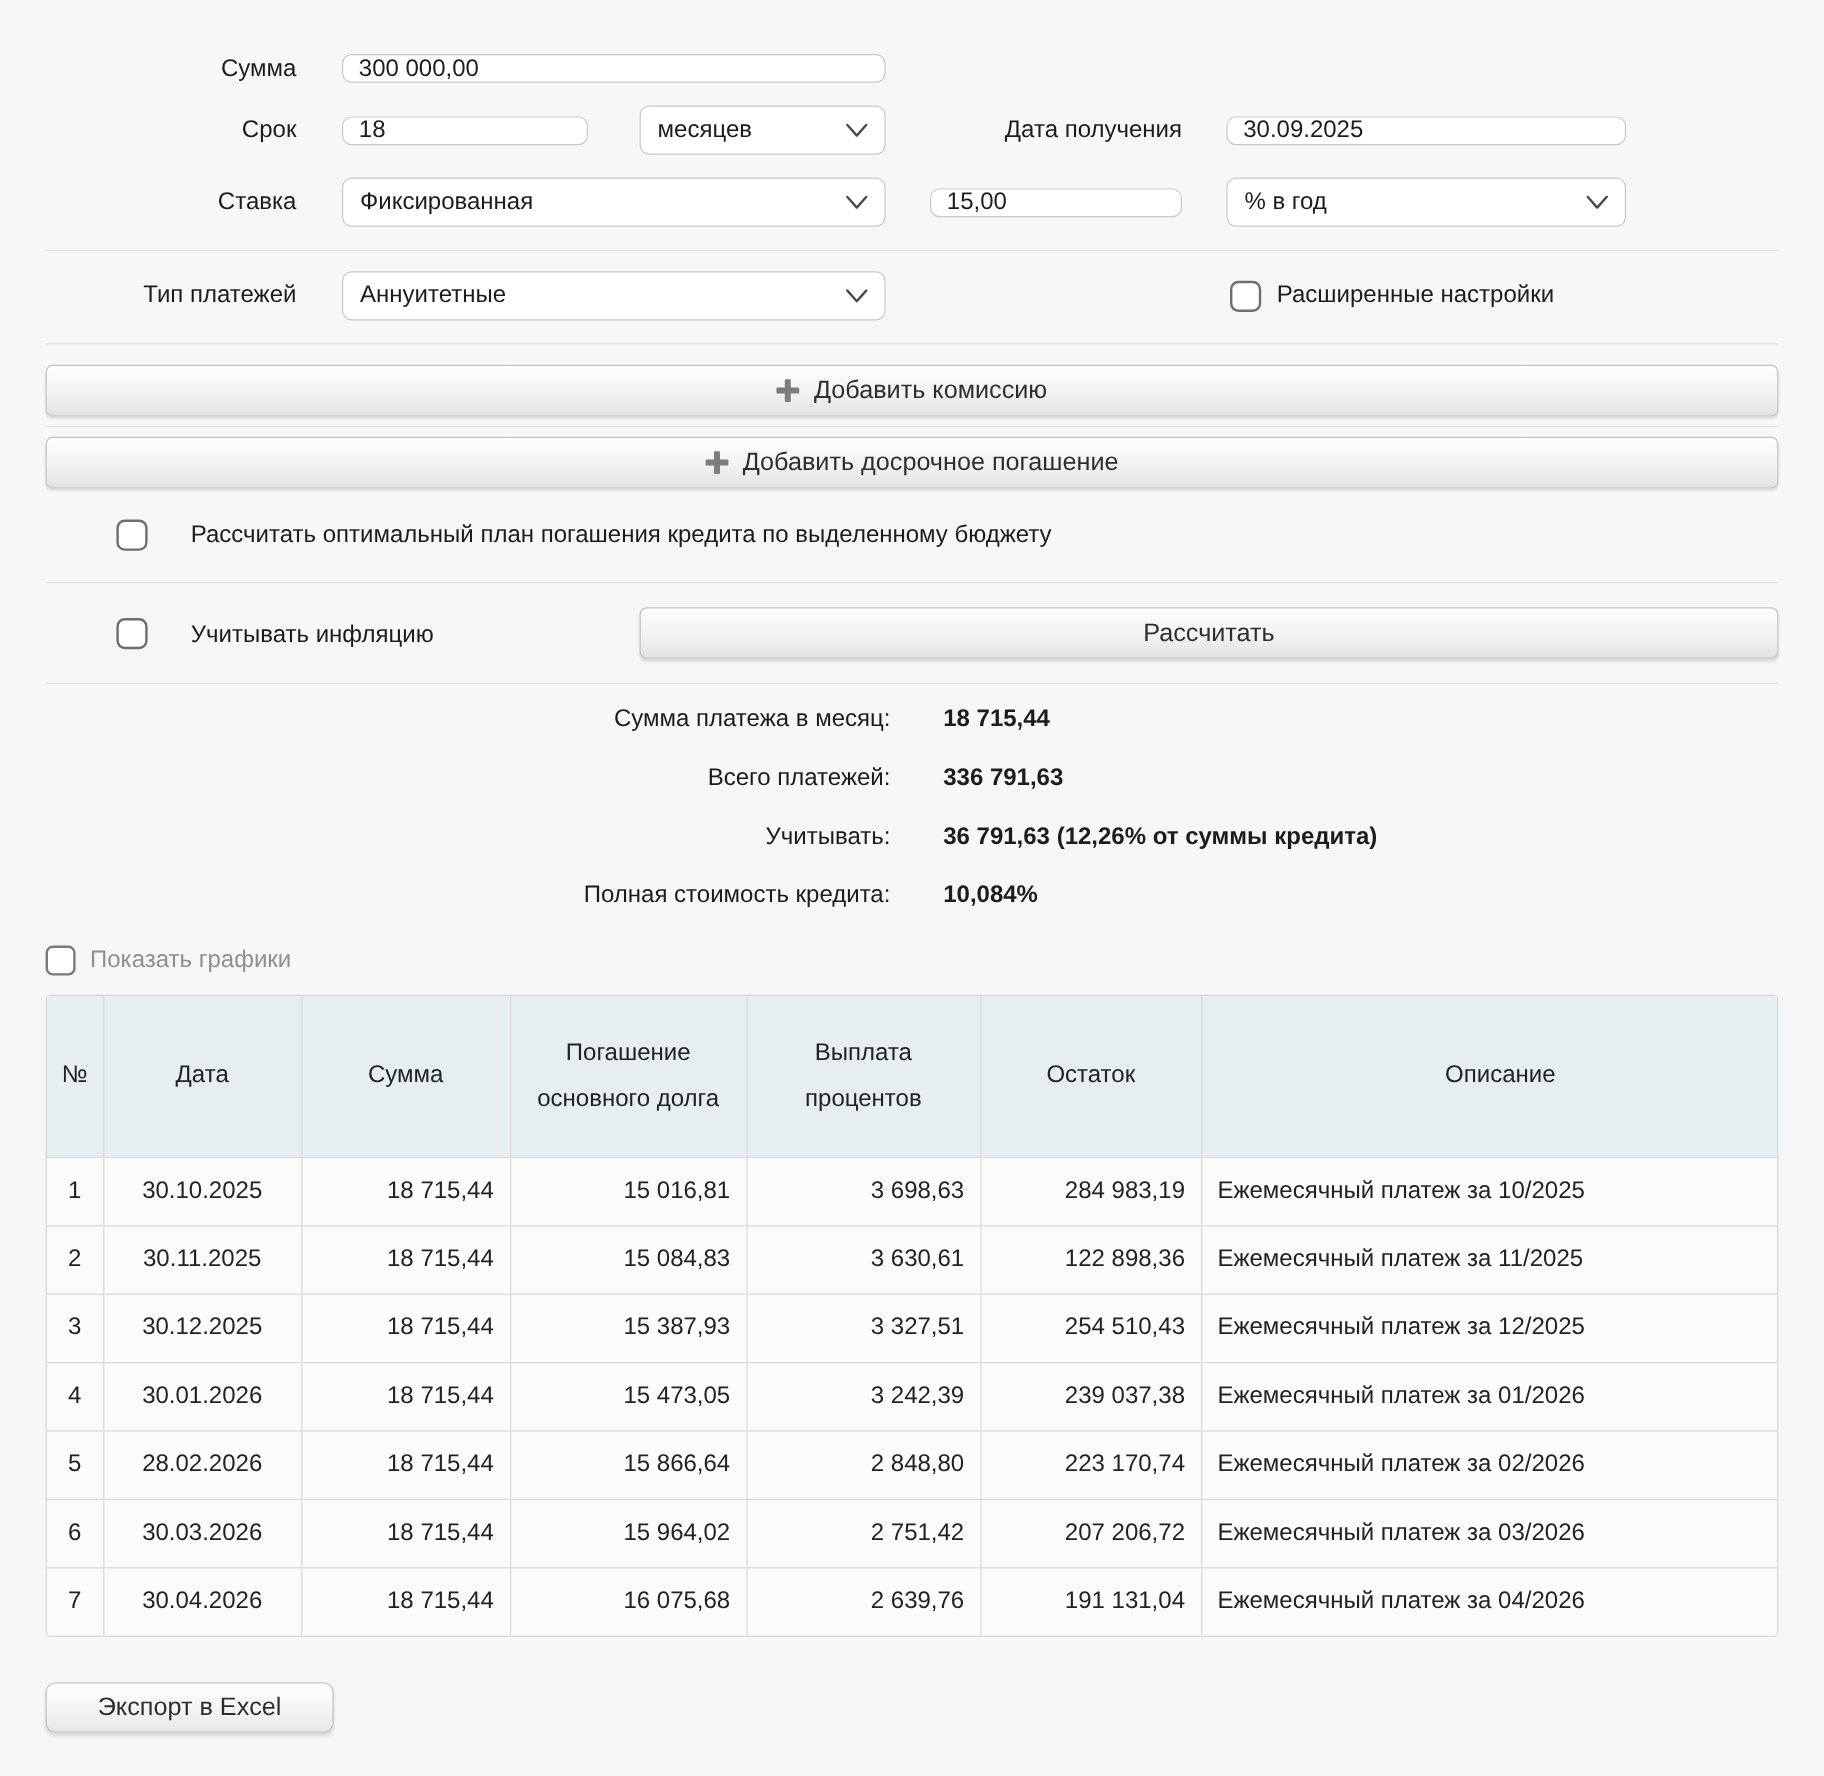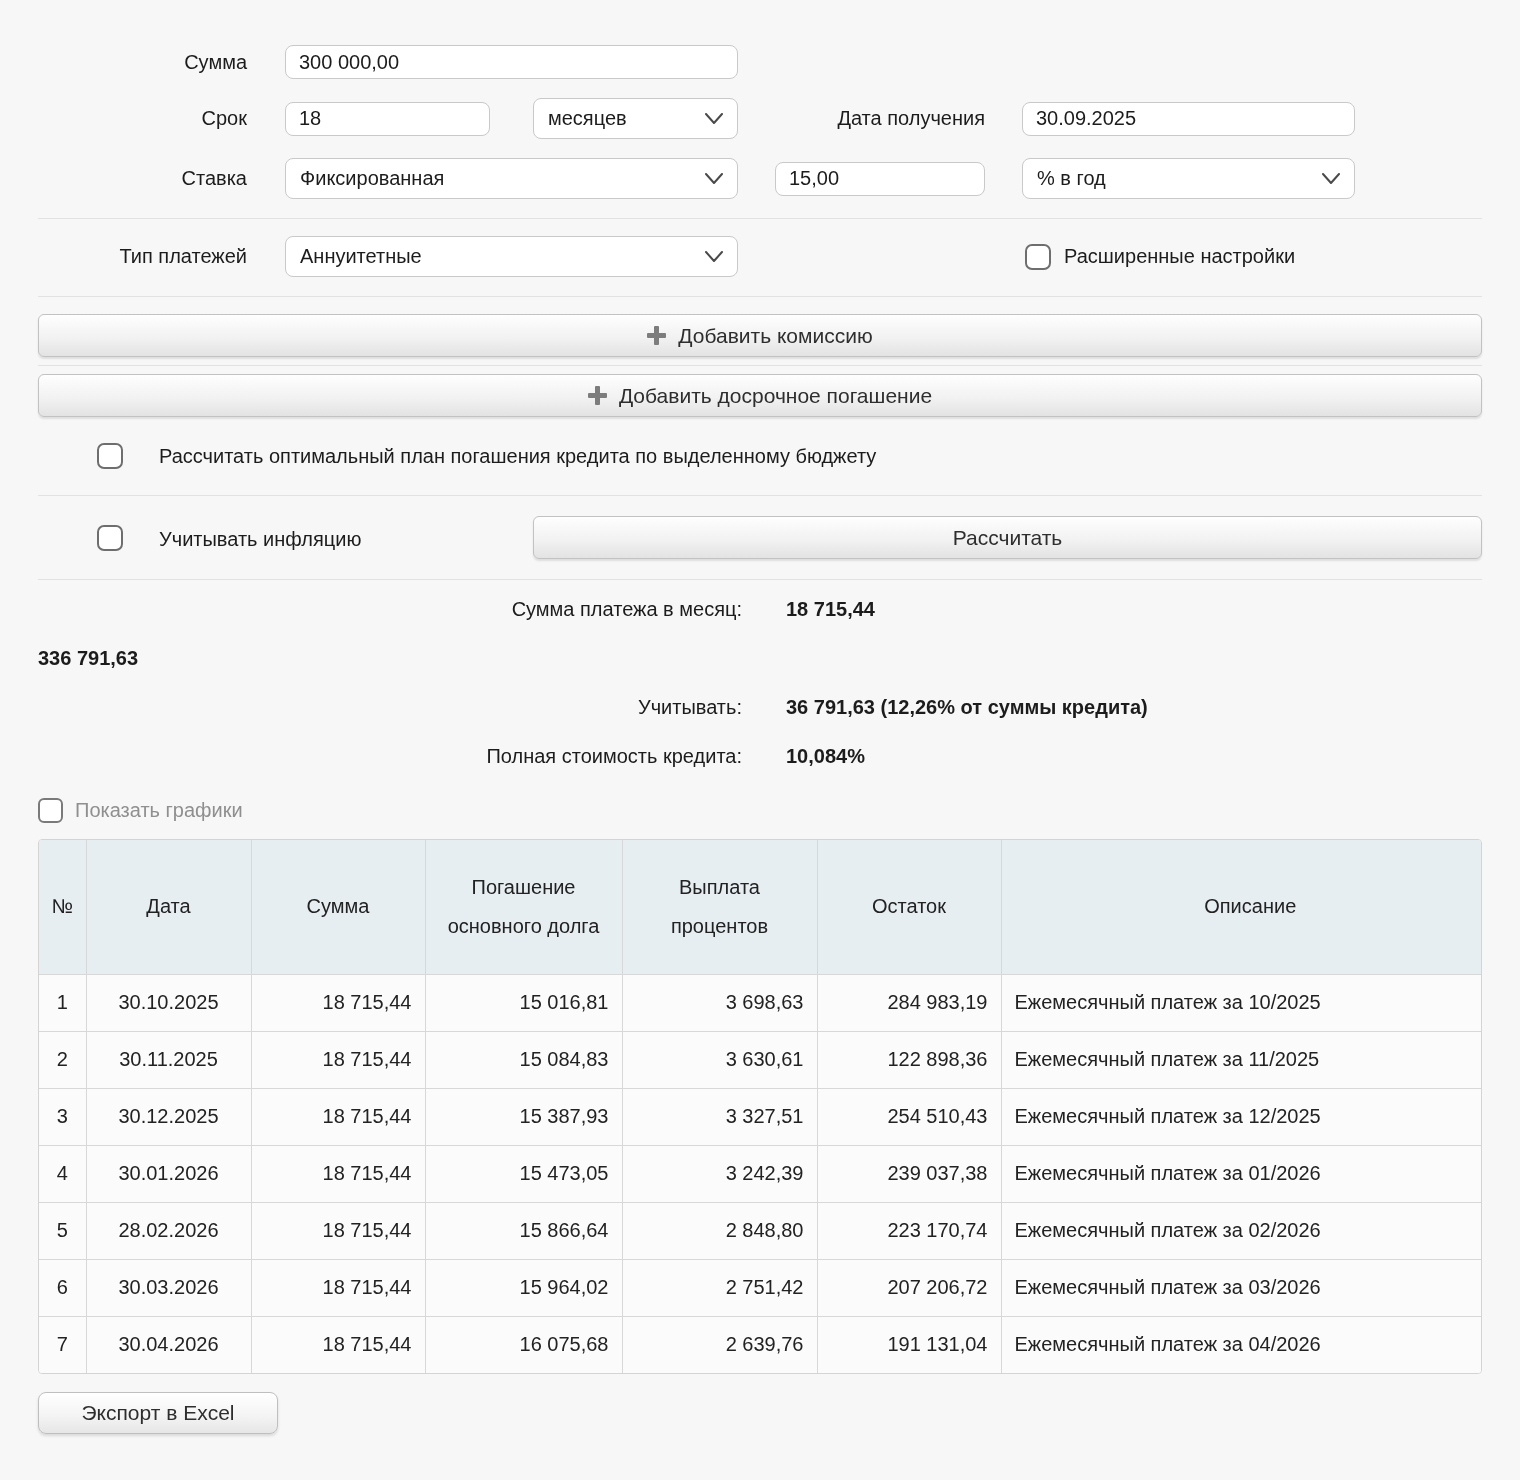--- a/index.html
+++ b/index.html
@@ -12,21 +12,21 @@
     overflow: hidden;
   }
   .container { width: 1444px; margin: 0 auto; padding-top: 45px; }
 
   
   .form-row { display: flex; align-items: center; margin-bottom: 19px; }
   .label-col { width: 209px; text-align: right; margin-right: 38px; flex: none; }
   .mid-label { width: 247px; text-align: right; margin-right: 37px; flex: none; }
 
   input[type="text"] {
-    height: 34px; background: #ffffff;
+    height: 24px; background: #ffffff;
     border: 1px solid #c9c9c9; border-radius: 8px;
     font-family: "Liberation Sans", sans-serif;
     font-size: 20px; color: #1c1c1c; padding: 0 13px; outline: none;
   }
   .select {
     height: 41px; background: #ffffff;
     border: 1px solid #c9c9c9; border-radius: 8px;
     display: flex; align-items: center; justify-content: space-between;
     padding: 0 14px; cursor: default;
   }
@@ -94,21 +94,21 @@
     vertical-align: middle; line-height: 1.95; padding: 8px 10px; height: 134px;
   }
   tbody td { height: 57px; vertical-align: middle; background: #fbfbfb; }
   td.c-num  { text-align: center; }
   td.c-date { text-align: center; }
   td.c-r    { text-align: right; padding-right: 13px; }
   td.c-desc { text-align: left; padding-left: 13px; }
 
   
   .export-btn {
-    margin-top: 18px; width: 240px; height: 42px;
+    margin-top: 38px; width: 240px; height: 42px;
     background: linear-gradient(to bottom, #ffffff 0%, #f3f3f3 60%, #e6e6e6 100%);
     border: 1px solid #bfbfbf; border-radius: 8px;
     box-shadow: 0 2px 3px rgba(0,0,0,0.12);
     display: flex; align-items: center; justify-content: center;
     font-family: "Liberation Sans", sans-serif; font-size: 21px; color: #2e2e2e;
     cursor: pointer;
   }
 </style>
 </head>
 <body>
@@ -204,20 +204,21 @@
   </div>
 
   <hr class="divider">
 
   <div class="results">
     <div class="result-row">
       <span class="result-label">Сумма платежа в месяц:</span>
       <span class="result-value">18 715,44</span>
     </div>
     <div class="result-row">
+      <span class="result-label">Всего платежей:</span>
       <span class="result-value">336 791,63</span>
     </div>
     <div class="result-row">
       <span class="result-label">Учитывать:</span>
       <span class="result-value">36 791,63 (12,26% от суммы кредита)</span>
     </div>
     <div class="result-row">
       <span class="result-label">Полная стоимость кредита:</span>
       <span class="result-value">10,084%</span>
     </div>

